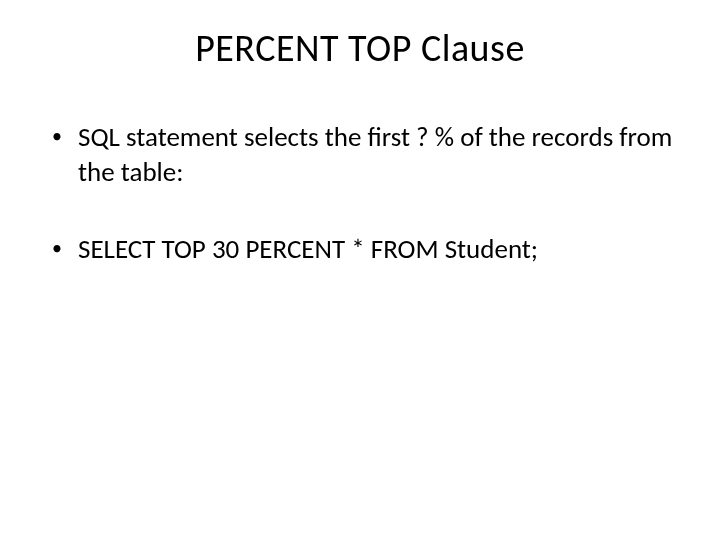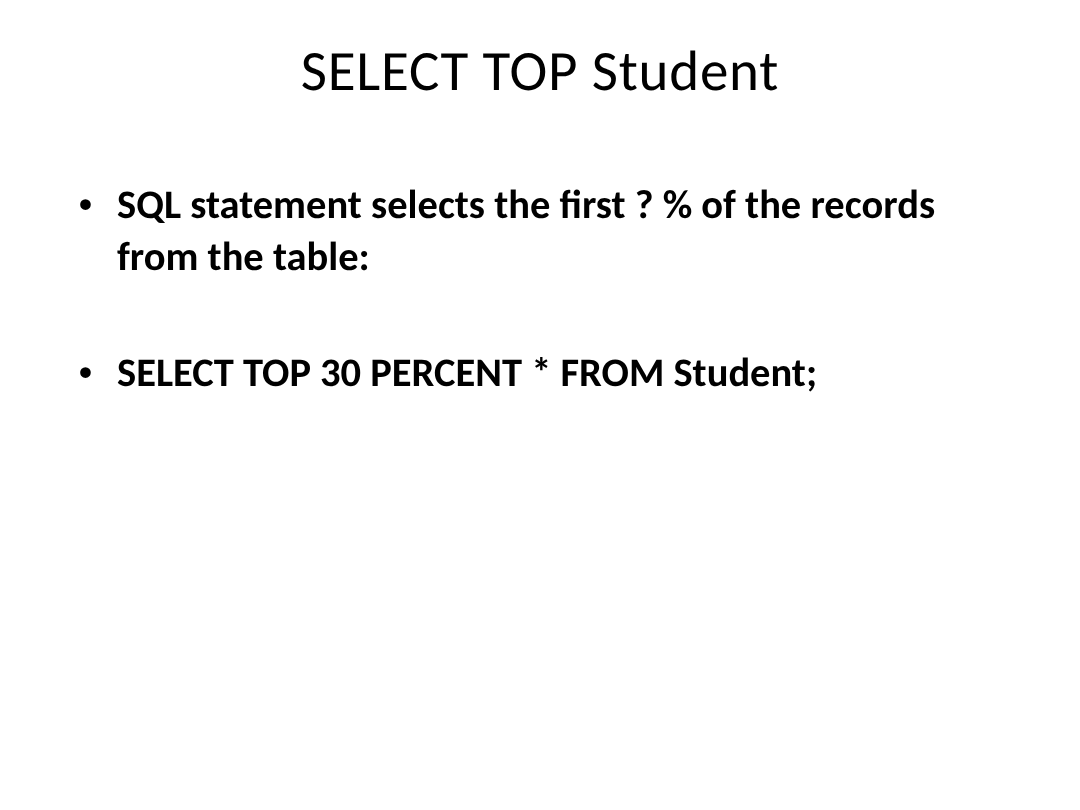--- a/index.html
+++ b/index.html
@@ -38,28 +38,27 @@
     margin-bottom: 42px;
   }
   .bullet-marker {
     flex-shrink: 0;
     width: 26px;
     font-size: 20px;
     line-height: 1.7;
   }
   .bullet-text {
     flex: 1;
-    font-weight: bold;
   }
 </style>
 </head>
 <body>
 
 <div class="slide">
-  <h1 class="title">SELECT TOP Student</h1>
+  <h1 class="title">PERCENT TOP Clause</h1>
   <div class="content">
     <div class="bullet-item">
       <span class="bullet-marker">•</span>
       <span class="bullet-text">SQL statement selects the first ? % of the records from the table:</span>
     </div>
     <div class="bullet-item">
       <span class="bullet-marker">•</span>
       <span class="bullet-text">SELECT TOP 30 PERCENT * FROM Student;</span>
     </div>
   </div>

